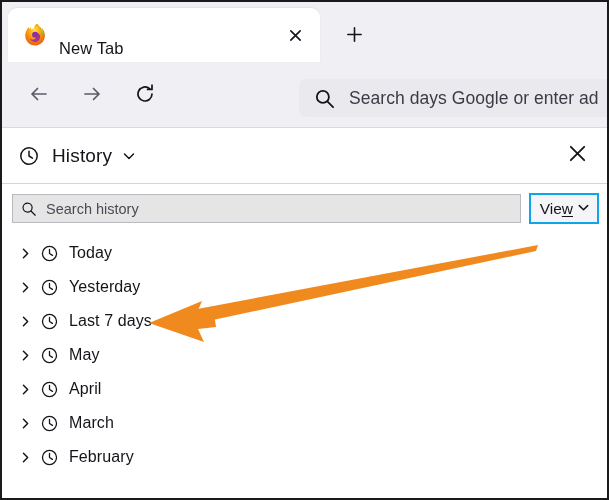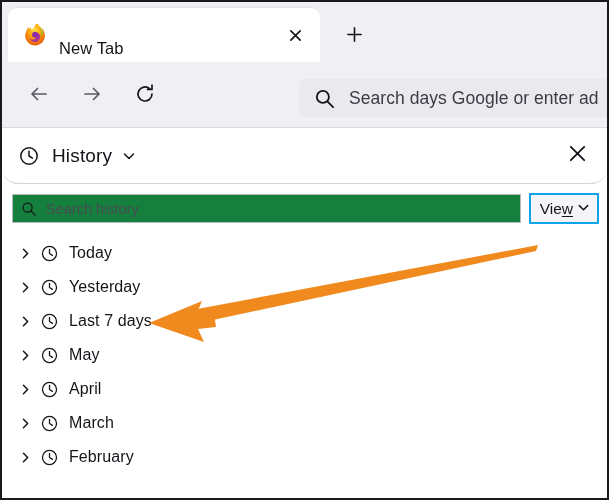--- a/index.html
+++ b/index.html
@@ -133,21 +133,20 @@
     background: #ffffff;
     height: 373px;
   }
 
   .history-header {
     height: 56px;
     display: flex;
     align-items: center;
     padding: 0 14px 0 16px;
     border-bottom: 1px solid #d4d4d8;
-    border-radius: 16px;
   }
 
   .hh-clock { flex: 0 0 22px; height: 22px; margin-right: 12px; display:flex; align-items:center;}
 
   .hh-title {
     font-size: 19px;
     color: #15141a;
     letter-spacing: 0.15px;
   }
 
@@ -166,21 +165,21 @@
     display: flex;
     align-items: center;
     padding: 9px 8px 8px 10px;
     gap: 8px;
   }
 
   .search-box {
     flex: 1 1 auto;
     height: 29px;
     border: 1px solid #b9b9c0;
-    background: #15803d;
+    background: #e5e5e5;
     display: flex;
     align-items: center;
     padding: 0 8px;
   }
 
   .search-box .s-icon { flex: 0 0 17px; height: 17px; margin-right: 8px; display:flex; align-items:center;}
 
   .search-input {
     border: none;
     outline: none;

